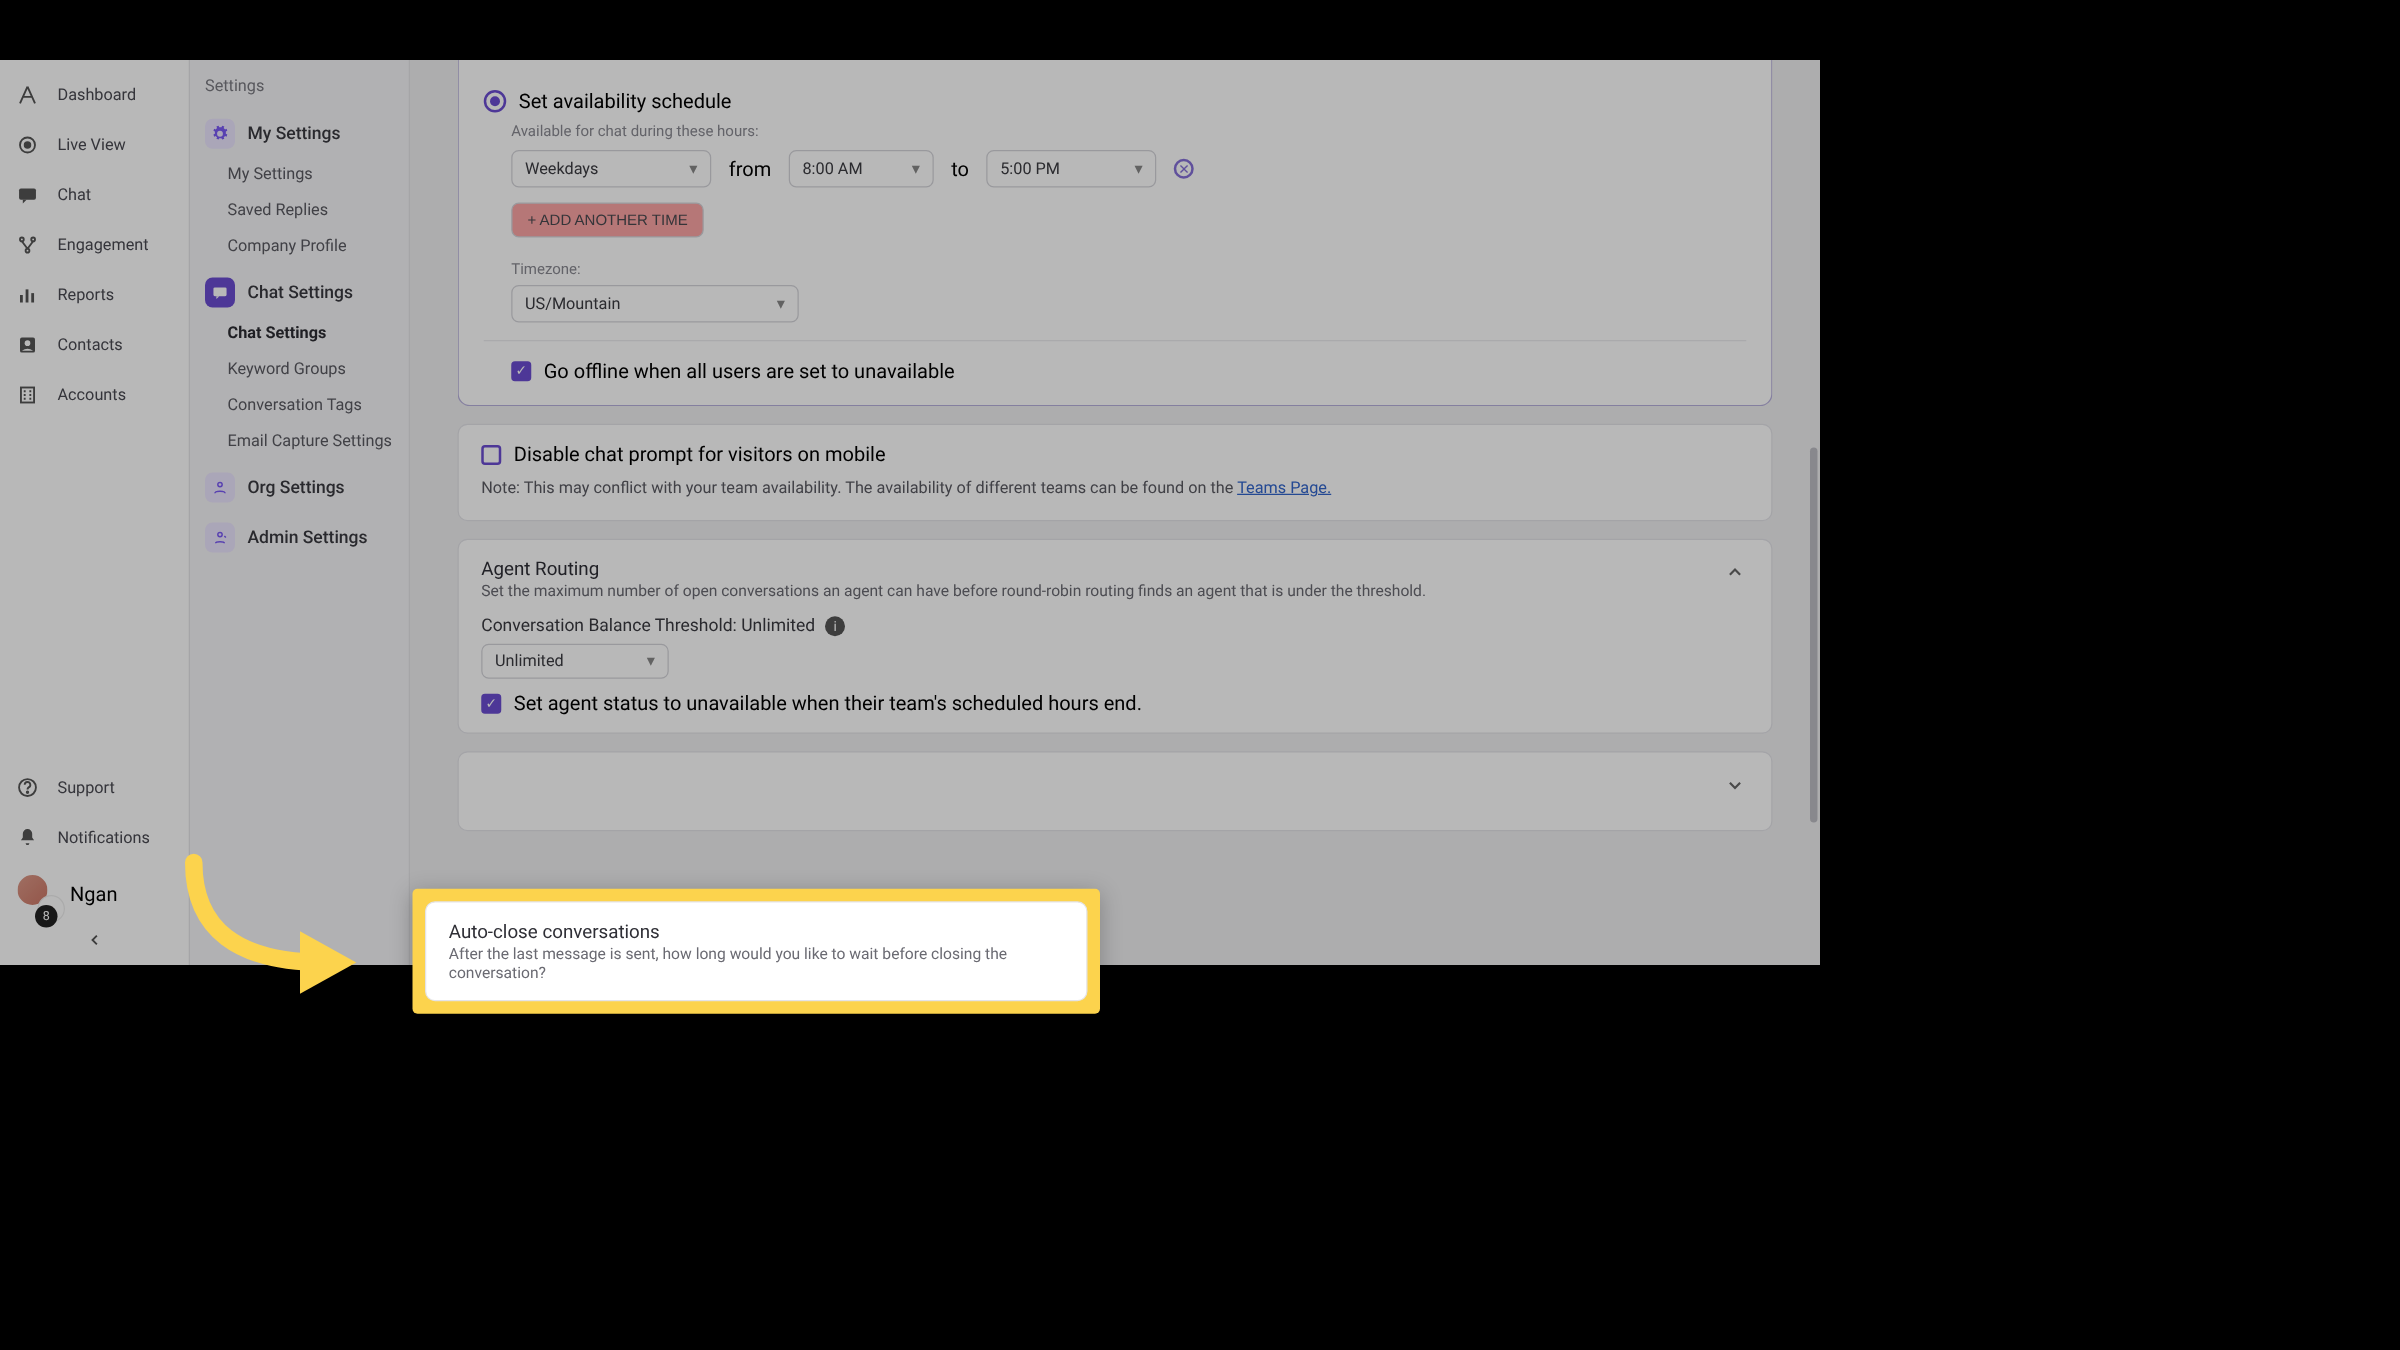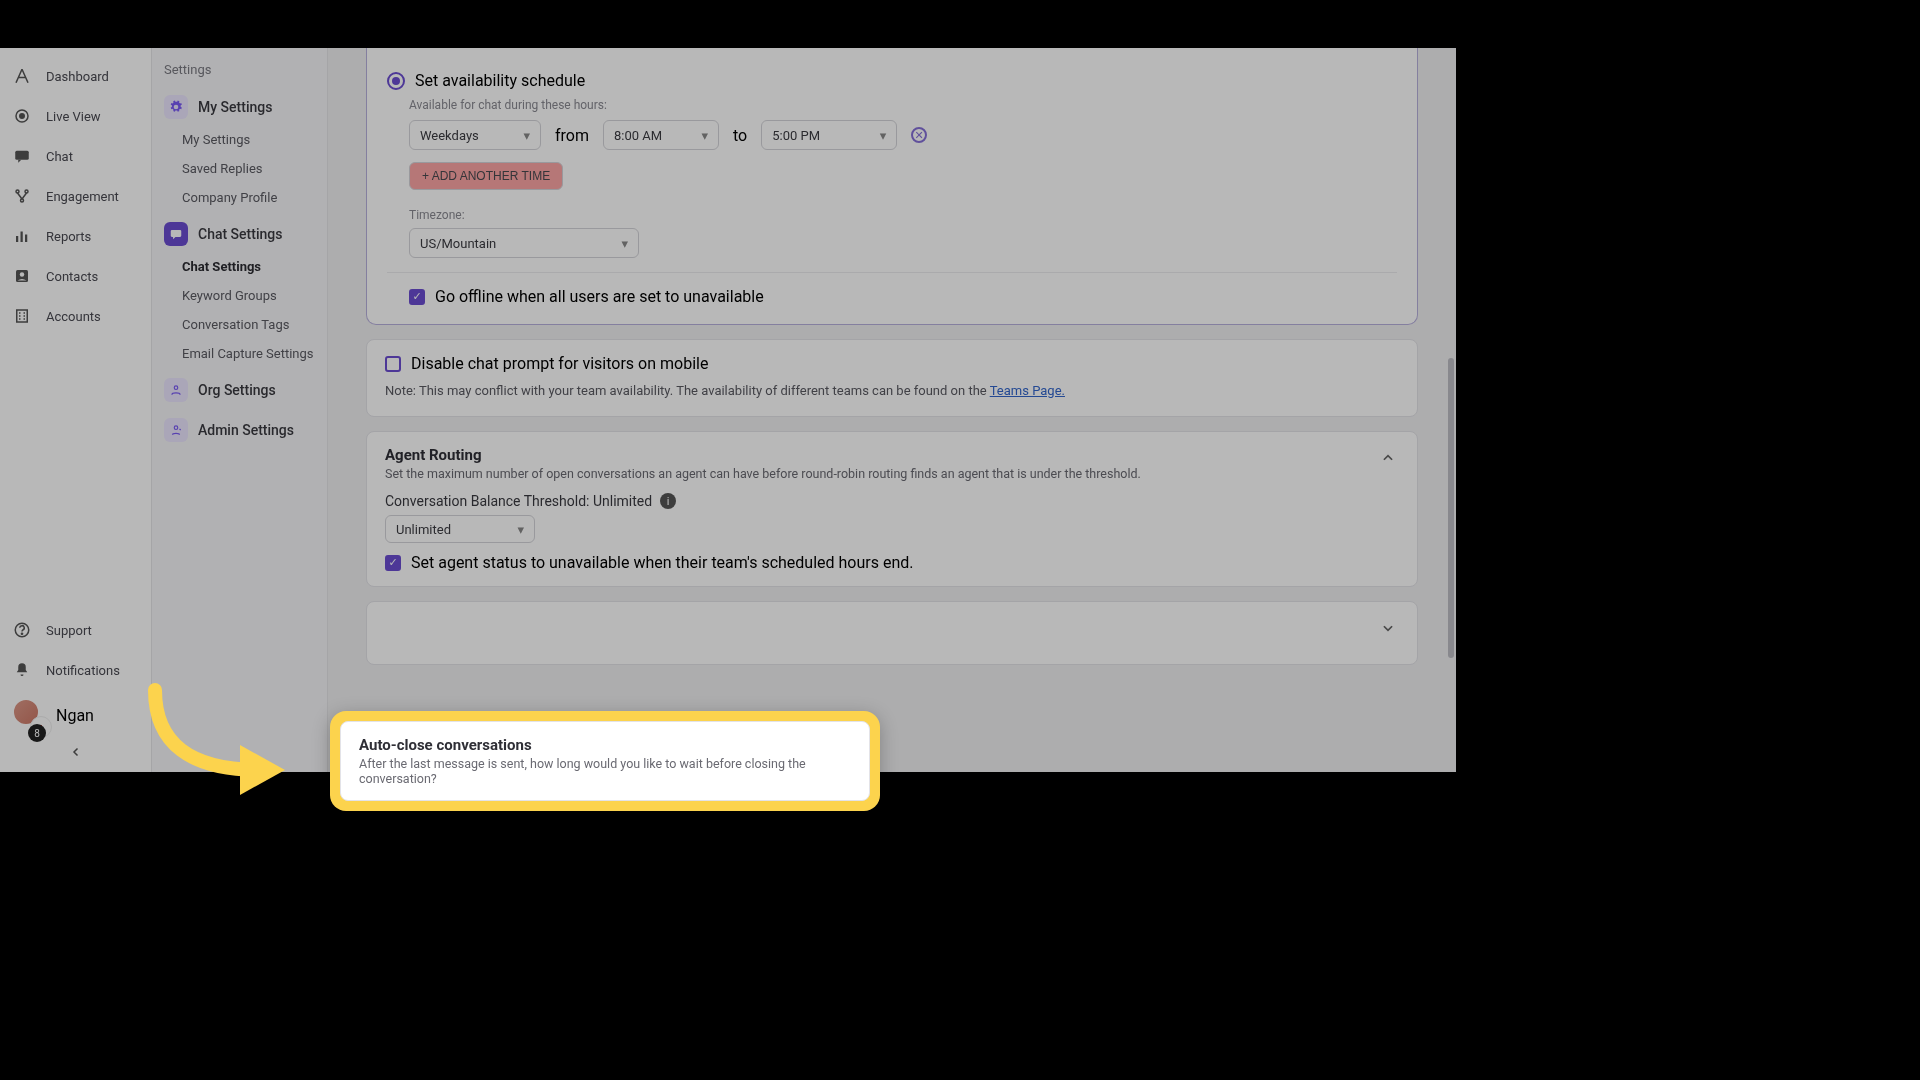--- a/index.html
+++ b/index.html
@@ -45,32 +45,32 @@
 .tz-label { font-size: 12px; color:#8a8a92; margin: 6px 0 6px 22px; }
 .divider { height:1px; background:#ececef; margin: 14px 0; }
 .check-row { display:flex; align-items:center; gap: 10px; }
 .chk { width: 16px; height: 16px; border: 2px solid #6b4dd1; border-radius: 3px; display:flex; align-items:center; justify-content:center; background:#6b4dd1; color:#fff; font-size:11px; }
 .chk.empty { background:#fff; }
 .chk.empty::after { content:''; }
 .note-text { font-size: 13px; color: #5a5a62; margin-top: 10px; }
 .note-text a { color:#3366cc; text-decoration: underline; cursor:pointer; }
 
 .sec-head { display:flex; justify-content:space-between; align-items:flex-start; }
-.sec-title { font-size: 15px; font-weight: 700; color:#2f2f36; }
+.sec-title { font-size: 15px; font-weight: 400; color:#2f2f36; }
 .sec-desc { font-size: 12.5px; color:#6a6a72; margin-top: 2px; }
 .chevron { color:#666; cursor:pointer; padding:4px; }
 .thresh-row { display:flex; align-items:center; gap:8px; margin-top: 12px; font-size:14px; color:#3a3a40; }
 .info-dot { width:16px; height:16px; border-radius:50%; background:#555; color:#fff; font-size:11px; display:flex; align-items:center; justify-content:center; }
 .select.sm { width: 150px; height: 28px; margin-top: 6px; gap: 36px; }
 .check-row.mt { margin-top: 10px; }
 
 .icon-x { width:16px; height:16px; border:2px solid #8670d8; border-radius:50%; display:flex; align-items:center; justify-content:center; color:#8670d8; font-size:11px; cursor:pointer; }
 
 
-.spotlight-wrap { position: absolute; z-index: 70; background:#fcd34d; border-radius: 16px; padding: 10px; box-shadow: 0 4px 18px rgba(0,0,0,0.25); }
+.spotlight-wrap { position: absolute; z-index: 70; background:#fcd34d; border-radius: 4px; padding: 10px; box-shadow: 0 4px 18px rgba(0,0,0,0.25); }
 .spotlight-card { background:#fff; border:1px solid #e3e3e8; border-radius:8px; padding: 14px 18px; width: 530px; }
 .arrow-svg { position:absolute; z-index:71; left: 140px; top: 632px; pointer-events:none; }
 .scrollbar-stub { position:absolute; right:2px; top:310px; width:6px; height:300px; background:#bdbdc4; border-radius:3px; }
 
 </style>
 </head>
 <body>
 
 <div class="viewport">
 
@@ -235,21 +235,21 @@
 
     <div class="card bordered-blue" style="margin-top:0; border-top:none; border-top-left-radius:0; border-top-right-radius:0;">
       <div class="radio-row">
         <div class="radio-dot">
             <div class="inner"></div>
           </div>
         <span>Set availability schedule</span>
       </div>
       <div class="sublabel">Available for chat during these hours:</div>
       <div class="sched-row">
-        <div class="select" style="width:132px;">
+        <div class="select" style="width:160px;">
           <span>Weekdays</span>
           <span class="caret">▾</span>
         </div>
         <span>from</span>
         <div class="select" style="width:116px;">
           <span>8:00 AM</span>
           <span class="caret">▾</span>
         </div>
         <span>to</span>
         <div class="select" style="width:136px;">

